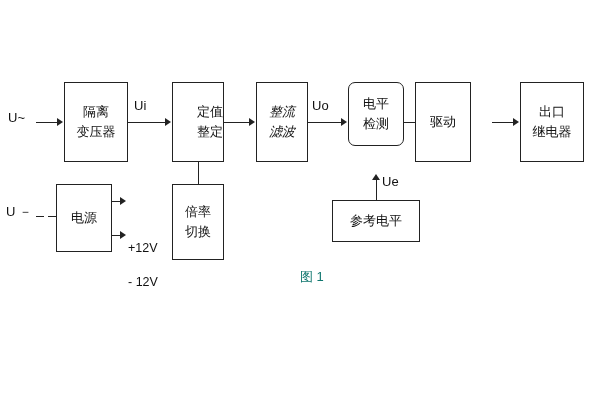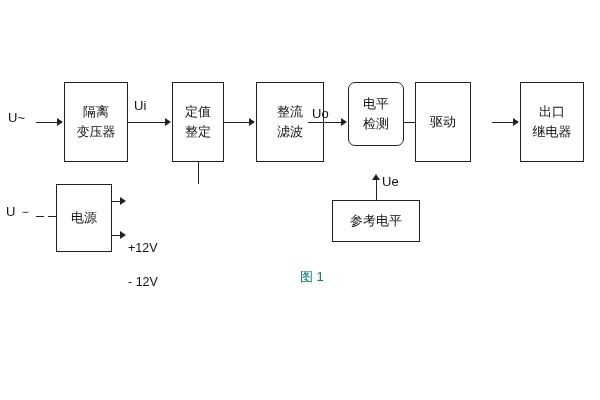--- a/index.html
+++ b/index.html
@@ -93,36 +93,36 @@
 
   <div class="box" style="left:64px; top:82px; width:64px; height:80px;">
     <span>隔离</span>
     <span>变压器</span>
   </div>
 
   <div class="hline" style="left:128px; top:122px; width:38px;"></div>
   <div class="arrow-r" style="left:165px; top:118px;"></div>
   <div class="label" style="left:134px; top:98px;">Ui</div>
 
-  <div class="box" style="left:172px; top:82px; width:52px; height:80px;">
+  <div class="box" style="left:172px; top:82px; width:52px; height:80px;align-items:flex-end;">
     <span>定值</span>
     <span>整定</span>
   </div>
 
   <div class="hline" style="left:224px; top:122px; width:26px;"></div>
   <div class="arrow-r" style="left:249px; top:118px;"></div>
 
-  <div class="box" style="left:256px; top:82px; width:68px; height:80px;">
+  <div class="box" style="left:256px; top:82px; width:52px; height:80px;font-style:italic;">
     <span>整流</span>
     <span>滤波</span>
   </div>
 
   <div class="hline" style="left:308px; top:122px; width:34px;"></div>
   <div class="arrow-r" style="left:341px; top:118px;"></div>
-  <div class="label" style="left:312px; top:98px;margin-top:8px;">Uo</div>
+  <div class="label" style="left:312px; top:98px;">Uo</div>
 
   <div class="box" style="left:348px; top:82px; width:56px; height:64px;border-radius:7px;">
     <span>电平</span>
     <span>检测</span>
   </div>
 
   <div class="hline" style="left:404px; top:122px; width:26px;"></div>
   <div class="arrow-r" style="left:429px; top:118px;"></div>
 
   <div class="box" style="left:415px; top:82px; width:56px; height:80px;">
@@ -148,20 +148,24 @@
   </div>
 
   <div class="hline" style="left:112px; top:201px; width:9px;"></div>
   <div class="arrow-r" style="left:120px; top:197px;"></div>
   <div class="label small" style="left:128px; top:193px;">+12V</div>
 
   <div class="hline" style="left:112px; top:235px; width:9px;"></div>
   <div class="arrow-r" style="left:120px; top:231px;"></div>
   <div class="label small" style="left:128px; top:227px;">- 12V</div>
 
+  <div class="box" style="left:172px; top:184px; width:52px; height:76px;">
+    <span>倍率</span>
+    <span>切换</span>
+  </div>
 
   <div class="vline" style="left:198px; top:162px; height:22px;"></div>
 
   <div class="box" style="left:332px; top:200px; width:88px; height:42px;">
     <span>参考电平</span>
   </div>
 
   <div class="vline" style="left:376px; top:180px; height:20px;"></div>
   <div class="arrow-u" style="left:372px; top:174px;"></div>
   <div class="label" style="left:382px; top:174px;">Ue</div>

